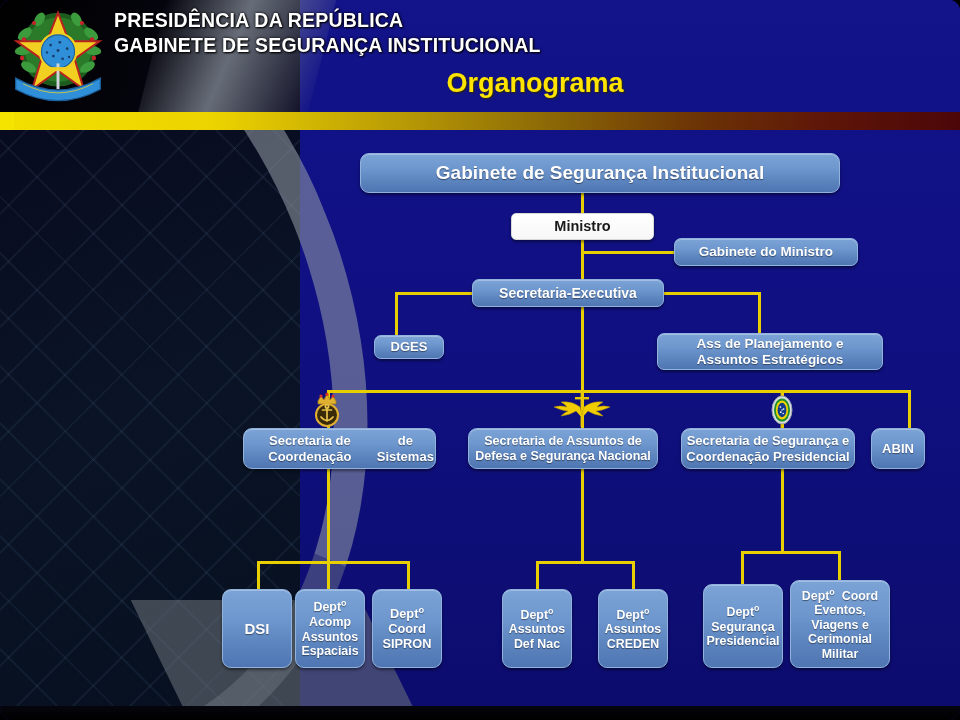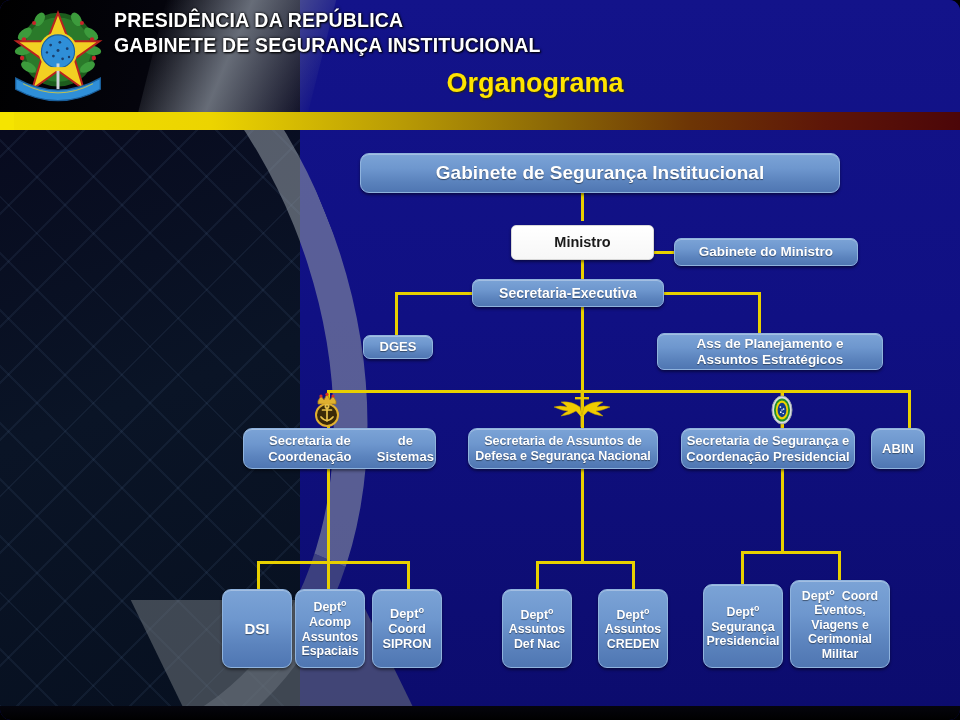--- a/index.html
+++ b/index.html
@@ -223,33 +223,33 @@
 
   <div class="line v" style="left:781px; top:468px; height:83px;"></div>
   <div class="line h" style="left:741px; top:551px; width:99px;"></div>
   <div class="line v" style="left:741px; top:551px; height:33px;"></div>
   <div class="line v" style="left:838px; top:551px; height:29px;"></div>
 
   <div class="box" style="left:360px; top:153px; width:480px; height:40px; font-size:19px;">
     <span>Gabinete de Segurança Institucional</span>
   </div>
 
-  <div class="box white" style="left:511px; top:225px; width:143px; height:35px; font-size:14.5px;">
+  <div class="box white" style="left:511px; top:213px; width:143px; height:27px; font-size:14.5px;">
     <span>Ministro</span>
   </div>
 
   <div class="box small-radius" style="left:674px; top:238px; width:184px; height:28px; font-size:13.5px;">
     <span>Gabinete do Ministro</span>
   </div>
 
   <div class="box small-radius" style="left:472px; top:279px; width:192px; height:28px; font-size:14px;text-align:right;">
     <span>Secretaria-Executiva</span>
   </div>
 
-  <div class="box small-radius" style="left:363px; top:335px; width:70px; height:24px; font-size:13px;">
+  <div class="box small-radius" style="left:374px; top:335px; width:70px; height:24px; font-size:13px;">
     <span>DGES</span>
   </div>
 
   <div class="box small-radius" style="left:657px; top:333px; width:226px; height:37px; font-size:13.5px; flex-direction:column;">
     <span>Ass de Planejamento e</span>
     <span>Assuntos Estratégicos</span>
   </div>
 
   <svg class="emblem" style="left:313px; top:392px; width:28px; height:36px;" viewBox="0 0 28 36">
     <path d="M5 9 L8 4 L11 8 L14 2 L17 8 L20 4 L23 9 L23 12 L5 12 Z" fill="#e0b030" stroke="#a87c10" stroke-width=".8"></path>

